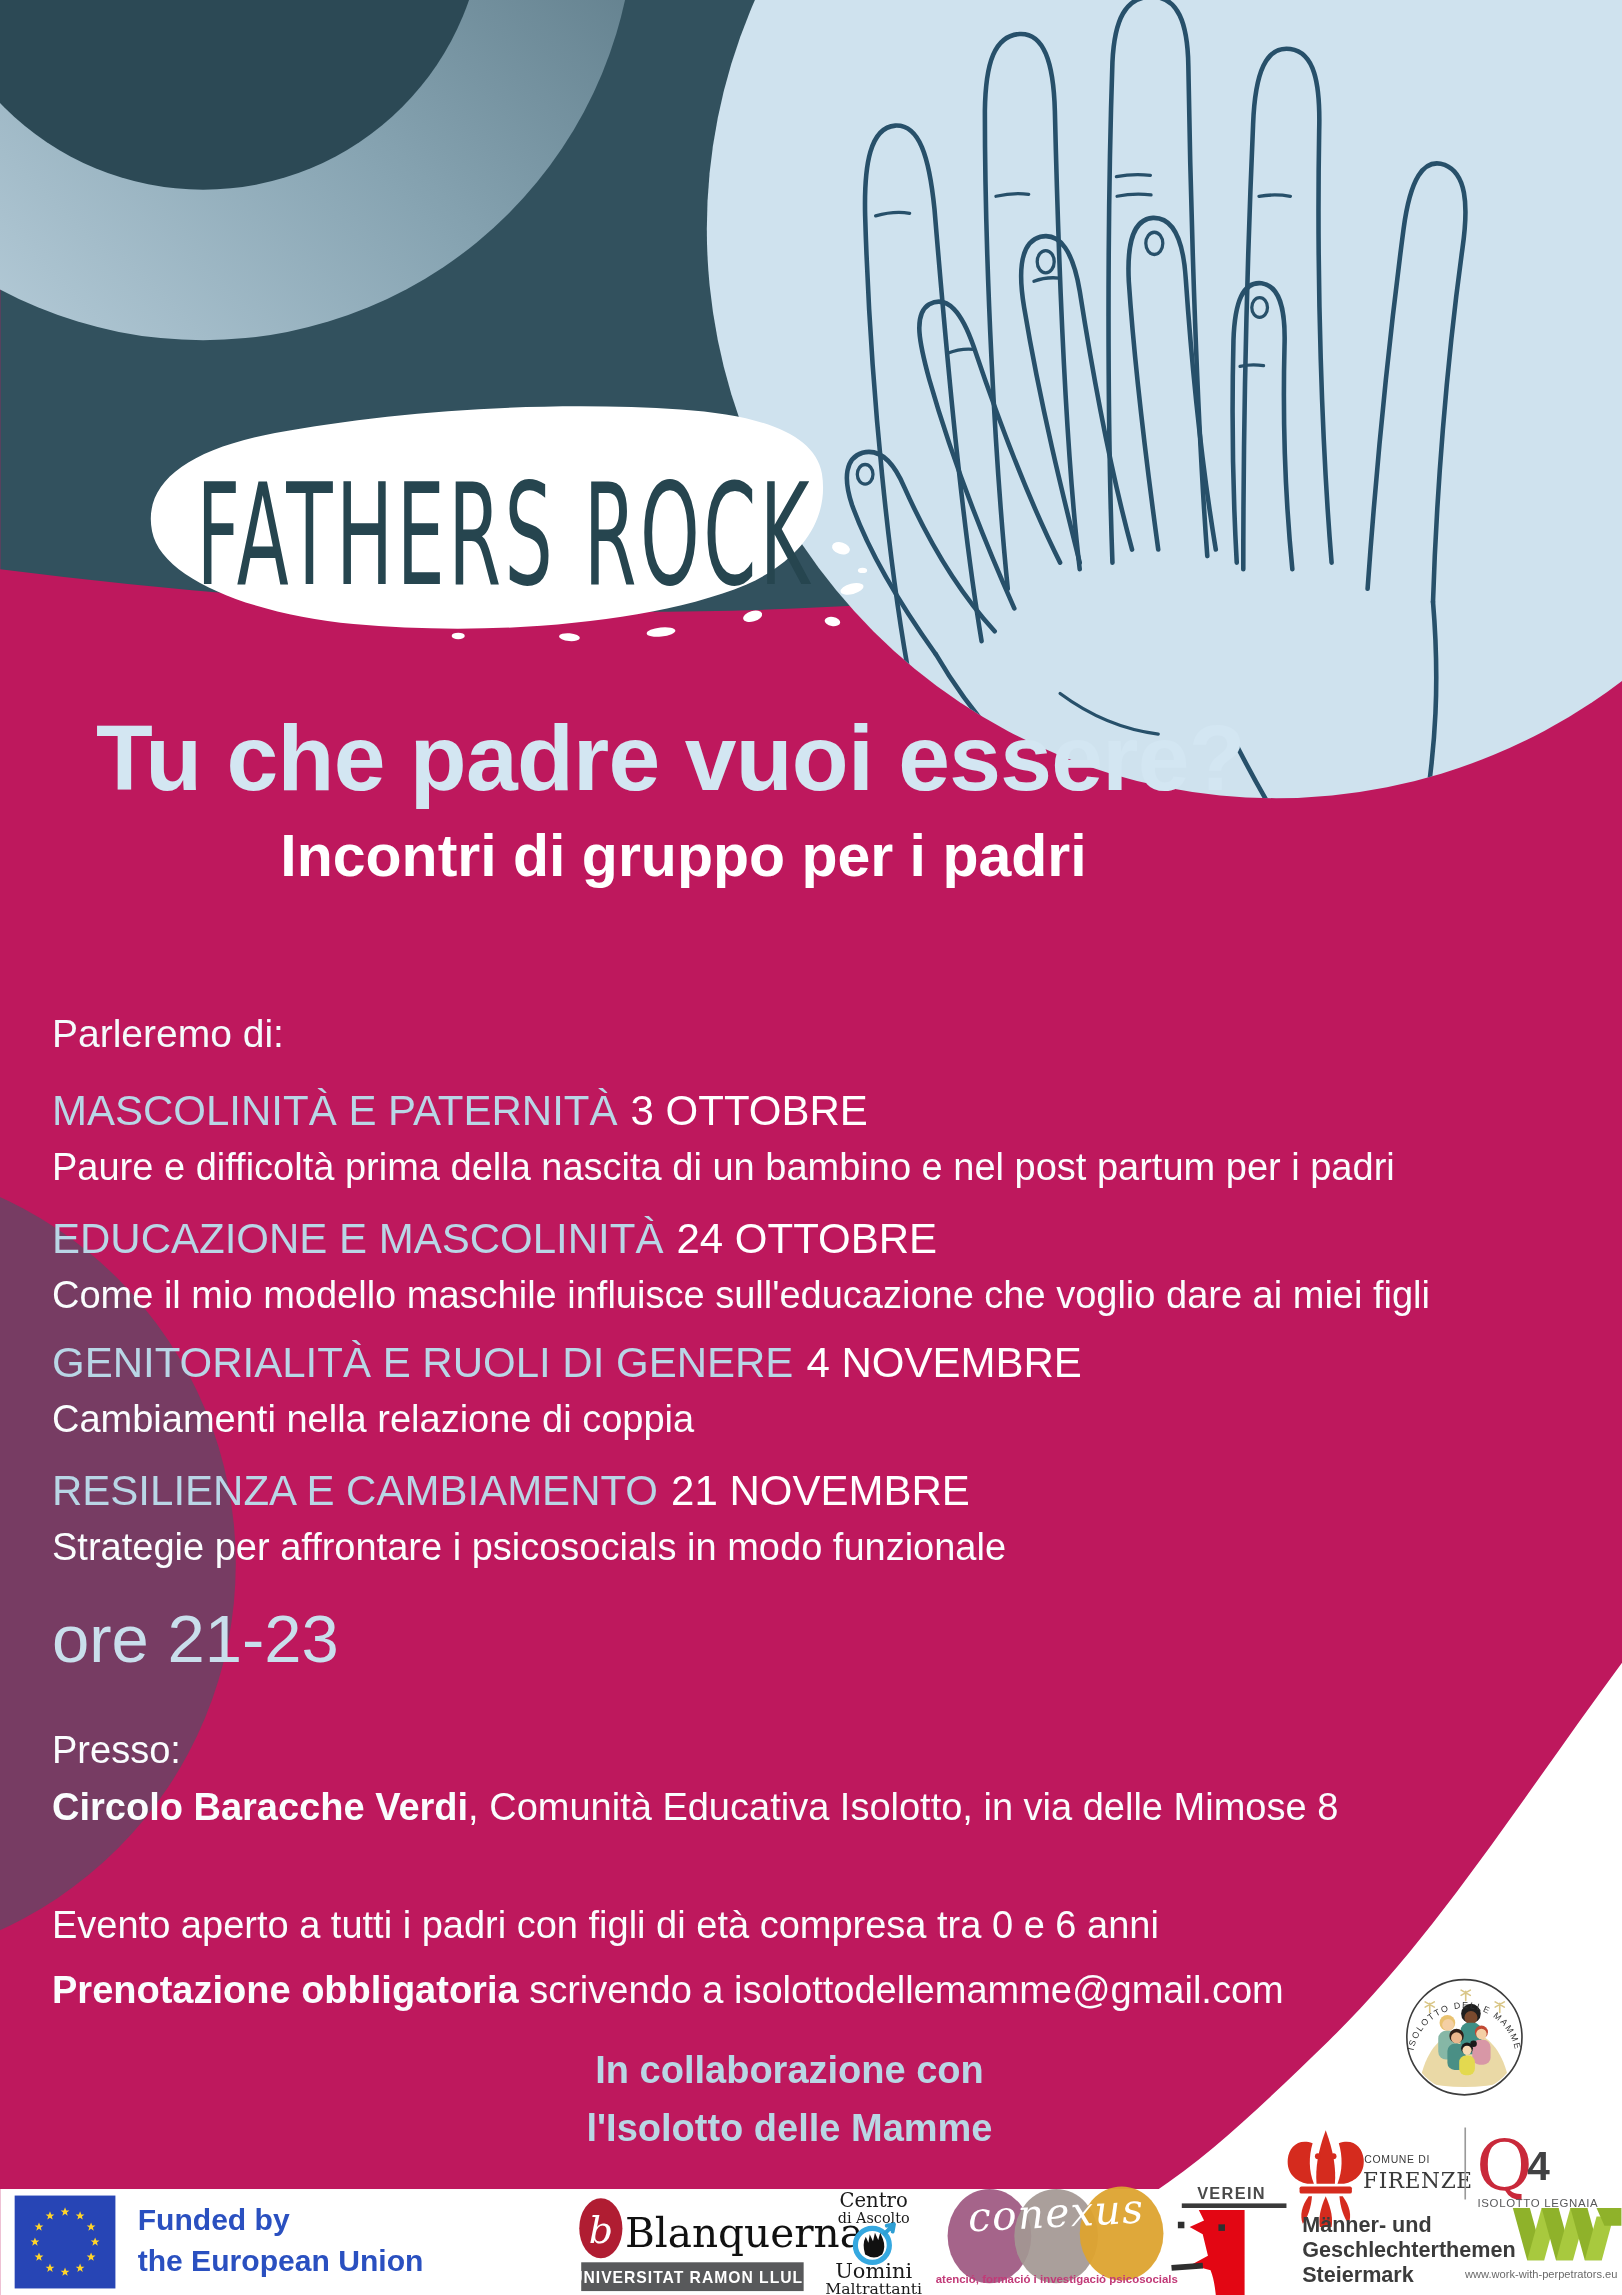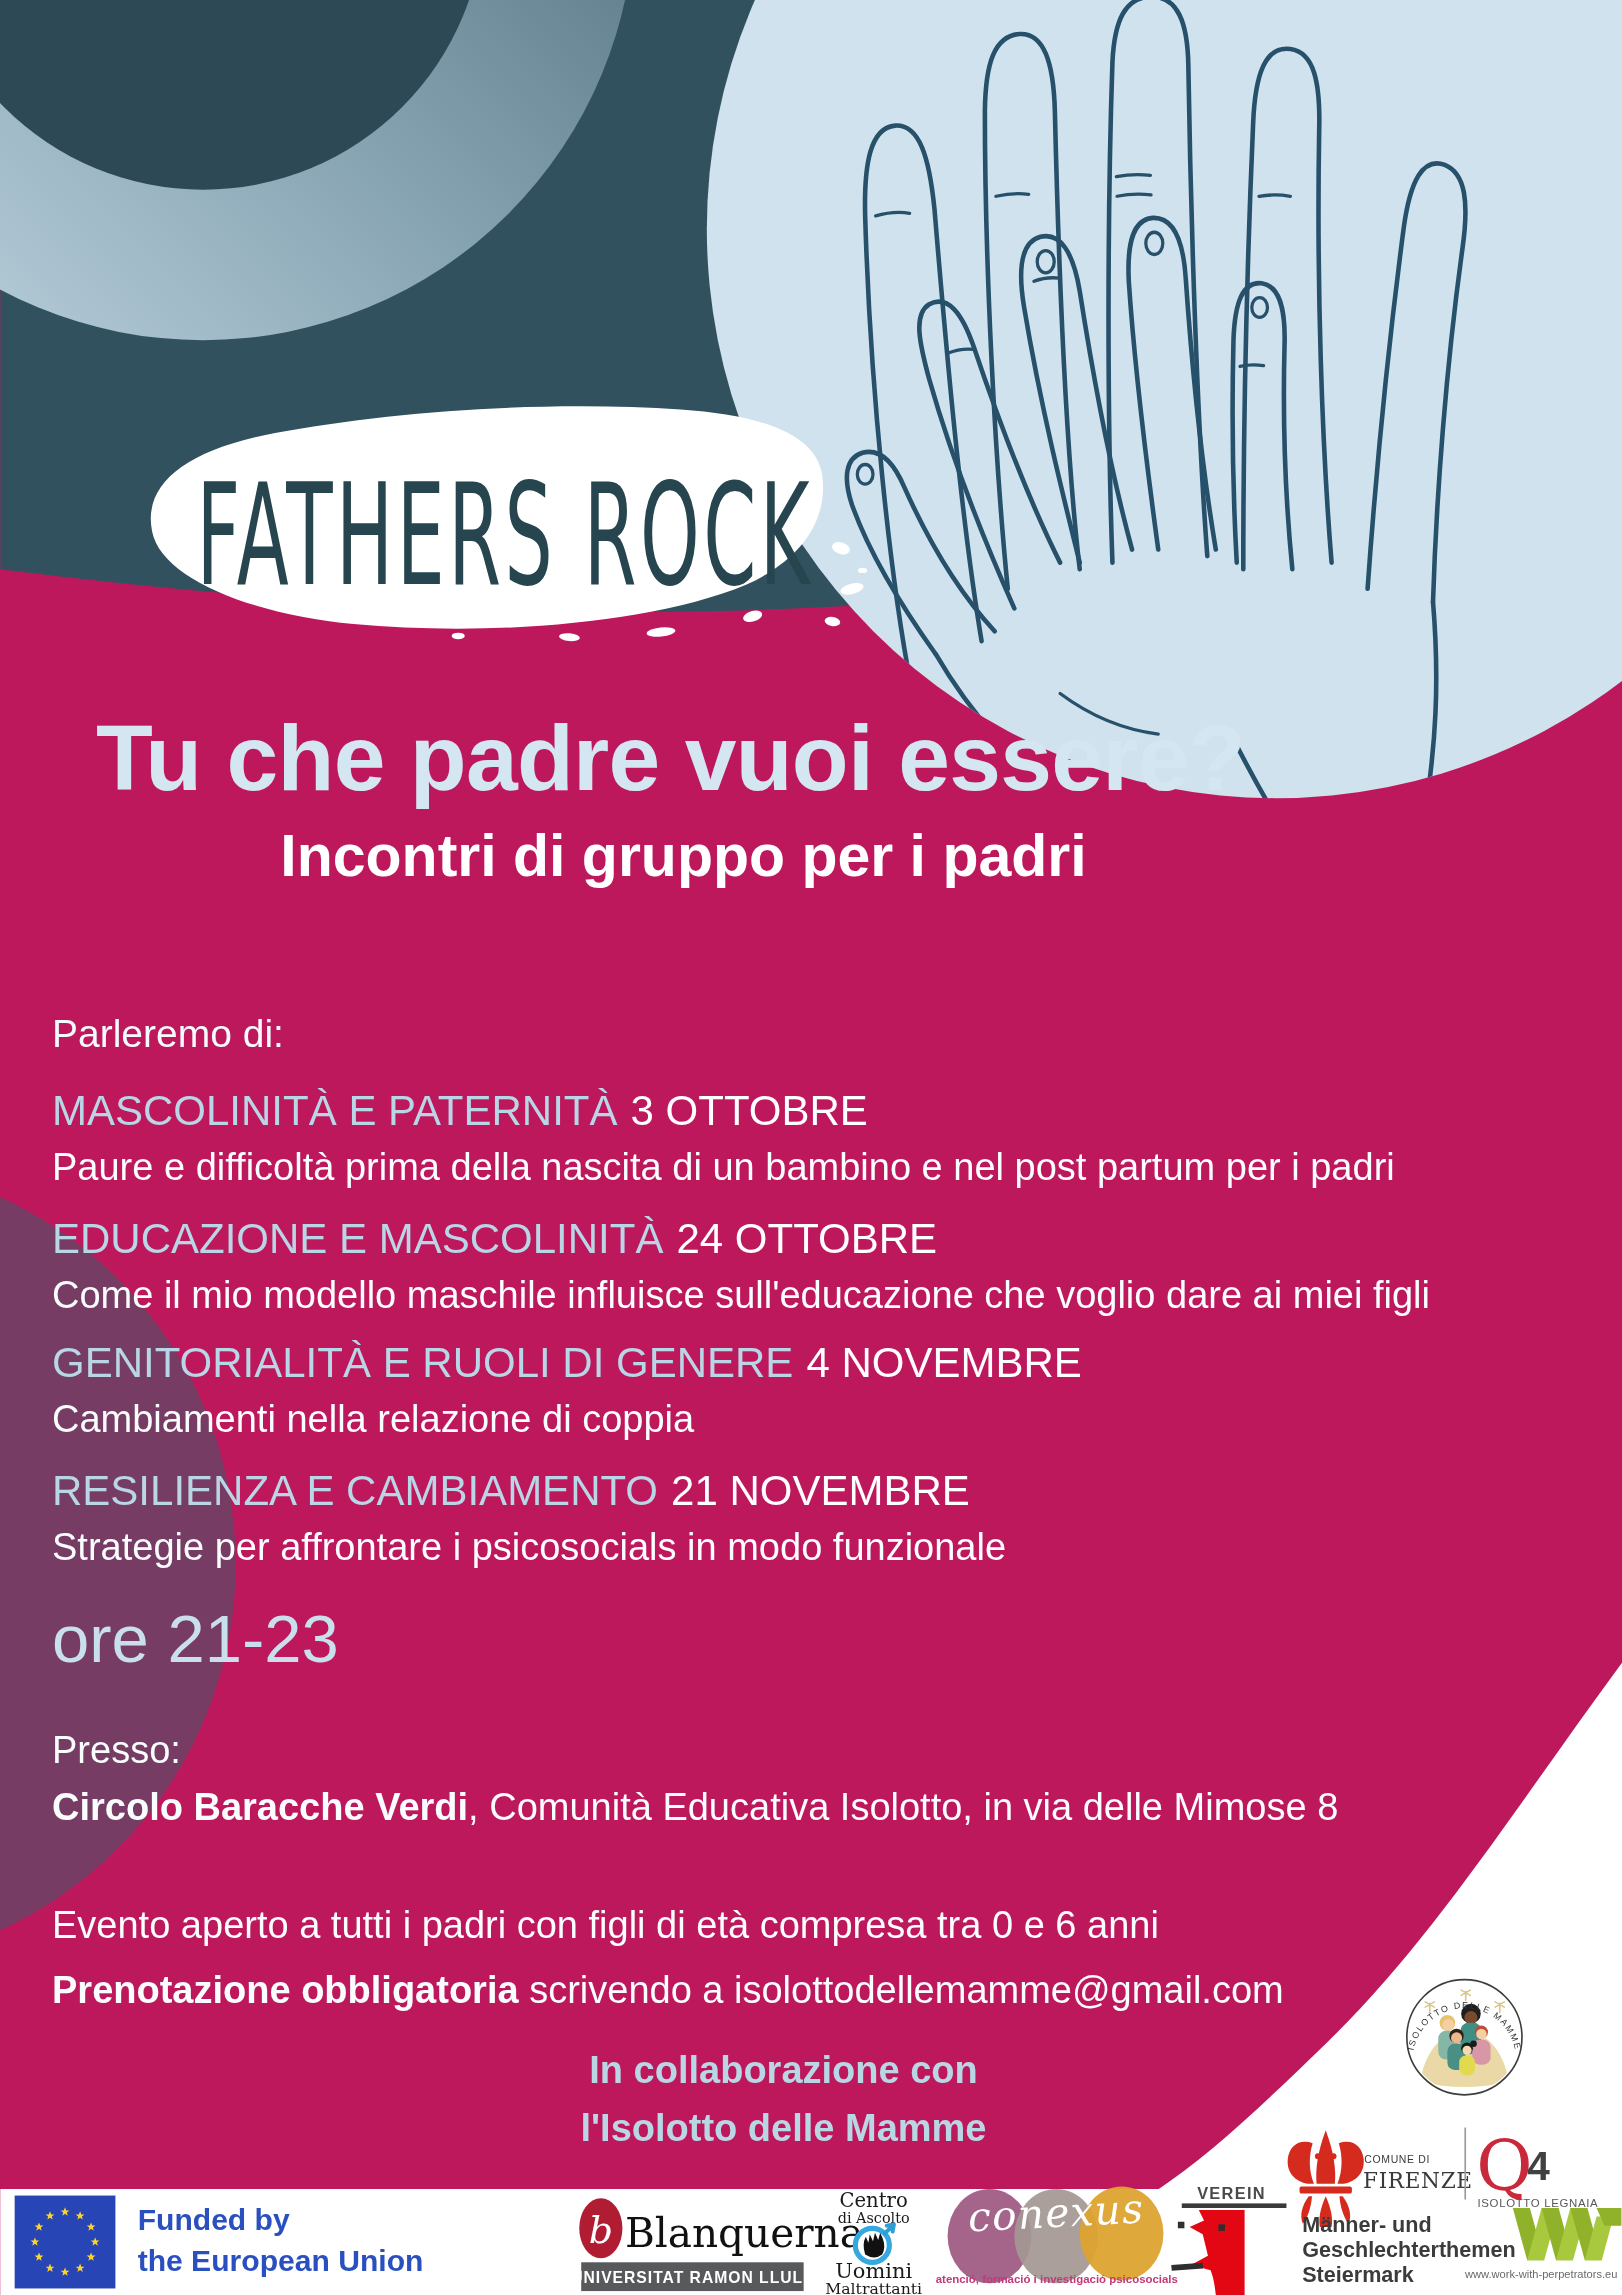--- a/index.html
+++ b/index.html
@@ -10,21 +10,21 @@
   .title{width:1341px;text-align:center;font-weight:700;font-size:93px;letter-spacing:-0.7px;color:#d3e6f2;line-height:1.05;}
   .subtitle{width:1367px;text-align:center;font-weight:700;font-size:59px;color:#ffffff;line-height:1.05;}
   .body-line{left:52px;font-size:38px;color:#fafdfe;line-height:1.2;white-space:nowrap;}
   .intro{font-size:39px;color:#f5fafc;}
   .sess-head{font-size:42px;font-weight:400;white-space:nowrap;}
   .head-blue{color:#b9d6e6;}
   .head-date{color:#ffffff;margin-left:13px;}
   .time-line{left:52px;font-size:67px;color:#c9dfec;white-space:nowrap;}
   .venue-bold{font-weight:700;}
   .booking-bold{font-weight:700;}
-  .collab{left:18px;width:1531px;text-align:center;font-size:38px;font-weight:700;color:#b9d6e4;white-space:nowrap;}
+  .collab{left:0;width:1531px;text-align:center;font-size:38px;font-weight:700;color:#b9d6e4;white-space:nowrap;padding-left:24px;}
 </style>
 </head>
 <body>
 
 <div id="stage">
 
   <svg class="abs" style="left:0;top:0" width="1623" height="2295" viewBox="0 0 2480 3508">
     <defs>
       <linearGradient id="ringGrad" x1="0" y1="1" x2="1" y2="0">
         <stop offset="0" stop-color="#c6dae6"></stop>

